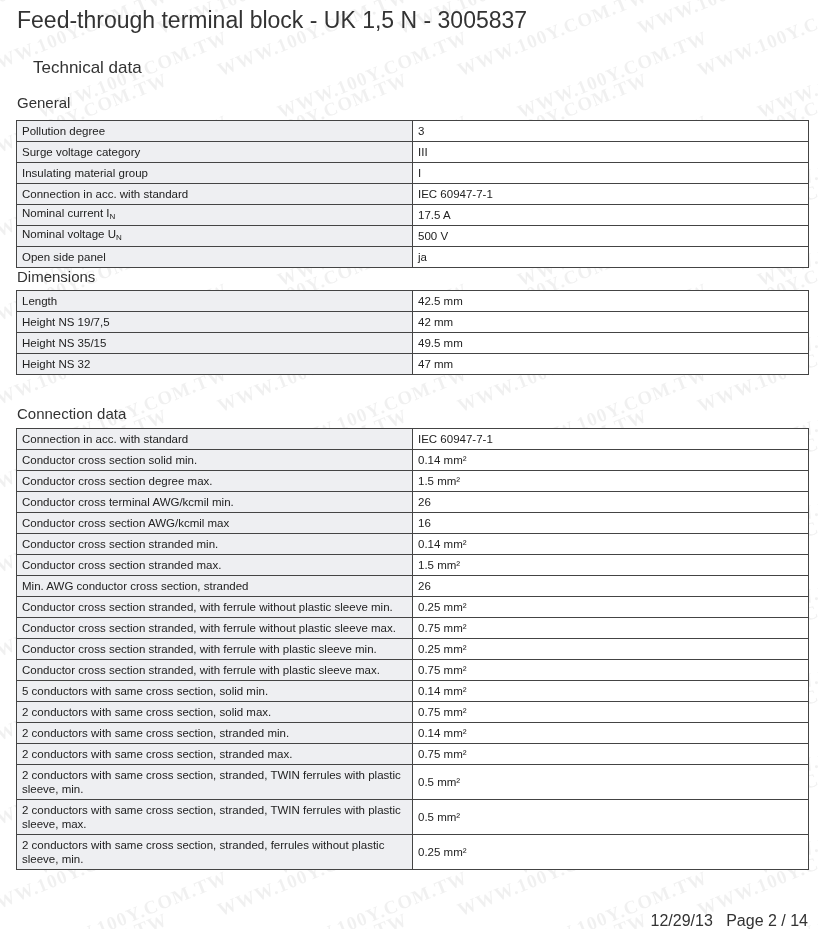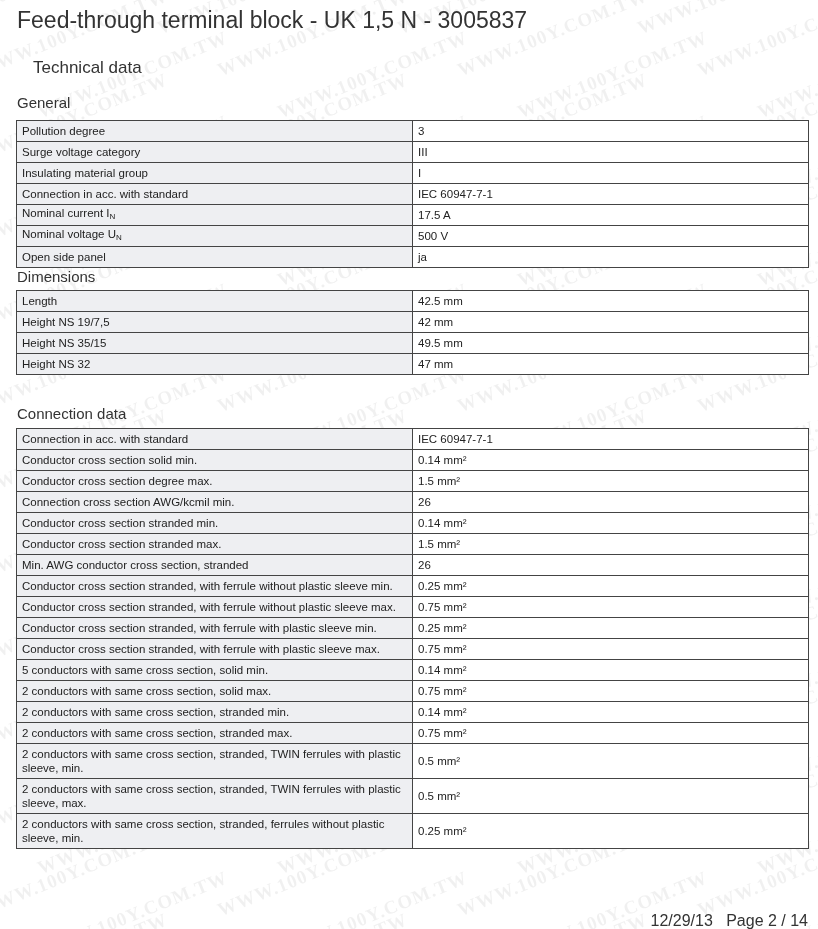--- a/index.html
+++ b/index.html
@@ -189,22 +189,26 @@
       </tr>
       <tr>
         <td class="lbl">Conductor cross section solid min.</td>
         <td class="val">0.14 mm²</td>
       </tr>
       <tr>
         <td class="lbl">Conductor cross section degree max.</td>
         <td class="val">1.5 mm²</td>
       </tr>
       <tr>
-        <td class="lbl">Connection cross section AWG/kcmil min.</td>
+        <td class="lbl">Conductor cross terminal AWG/kcmil min.</td>
         <td class="val">26</td>
+      </tr>
+      <tr>
+        <td class="lbl">Conductor cross section AWG/kcmil max</td>
+        <td class="val">16</td>
       </tr>
       <tr>
         <td class="lbl">Conductor cross section stranded min.</td>
         <td class="val">0.14 mm²</td>
       </tr>
       <tr>
         <td class="lbl">Conductor cross section stranded max.</td>
         <td class="val">1.5 mm²</td>
       </tr>
       <tr>

